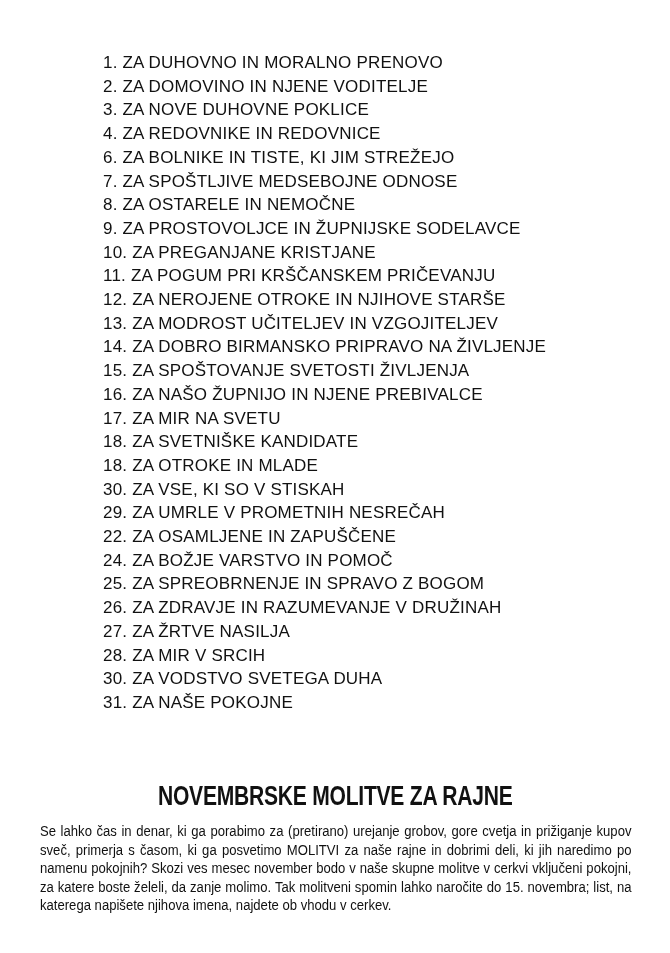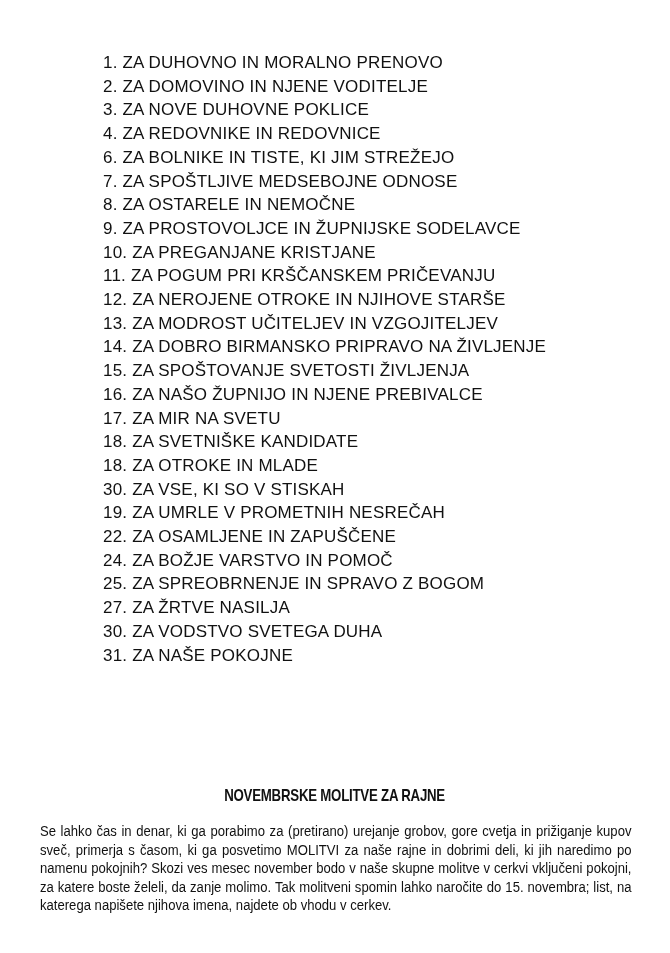--- a/index.html
+++ b/index.html
@@ -32,21 +32,21 @@
     white-space: nowrap;
     letter-spacing: 0.2px;
     font-weight: 400;
   }
   .section-heading {
     position: absolute;
     top: 783px;
     left: 0;
     width: 670px;
     text-align: center;
-    font-size: 17px;
+    font-size: 27px;
     font-weight: bold;
     line-height: 26px;
   }
   .condense {
     display: inline-block;
     transform: scaleX(0.78);
     letter-spacing: -0.3px;
     white-space: nowrap;
   }
   .body-paragraph {
@@ -80,25 +80,27 @@
     <div class="prayer-item">11. ZA POGUM PRI KRŠČANSKEM PRIČEVANJU</div>
     <div class="prayer-item">12. ZA NEROJENE OTROKE IN NJIHOVE STARŠE</div>
     <div class="prayer-item">13. ZA MODROST UČITELJEV IN VZGOJITELJEV</div>
     <div class="prayer-item">14. ZA DOBRO BIRMANSKO PRIPRAVO NA ŽIVLJENJE</div>
     <div class="prayer-item">15. ZA SPOŠTOVANJE SVETOSTI ŽIVLJENJA</div>
     <div class="prayer-item">16. ZA NAŠO ŽUPNIJO IN NJENE PREBIVALCE</div>
     <div class="prayer-item">17. ZA MIR NA SVETU</div>
     <div class="prayer-item">18. ZA SVETNIŠKE KANDIDATE</div>
     <div class="prayer-item">18. ZA OTROKE IN MLADE</div>
     <div class="prayer-item">30. ZA VSE, KI SO V STISKAH</div>
-    <div class="prayer-item">19. ZA UMRLE V PROMETNIH NESREČAH</div>
+    <div class="prayer-item">29. ZA UMRLE V PROMETNIH NESREČAH</div>
     <div class="prayer-item">22. ZA OSAMLJENE IN ZAPUŠČENE</div>
     <div class="prayer-item">24. ZA BOŽJE VARSTVO IN POMOČ</div>
     <div class="prayer-item">25. ZA SPREOBRNENJE IN SPRAVO Z BOGOM</div>
+    <div class="prayer-item">26. ZA ZDRAVJE IN RAZUMEVANJE V DRUŽINAH</div>
     <div class="prayer-item">27. ZA ŽRTVE NASILJA</div>
+    <div class="prayer-item">28. ZA MIR V SRCIH</div>
     <div class="prayer-item">30. ZA VODSTVO SVETEGA DUHA</div>
     <div class="prayer-item">31. ZA NAŠE POKOJNE</div>
   </div>
 
   <div class="section-heading">
     <span class="condense">NOVEMBRSKE MOLITVE ZA RAJNE</span>
   </div>
 
   <div class="body-paragraph">Se lahko čas in denar, ki ga porabimo za (pretirano) urejanje grobov, gore cvetja in prižiganje kupov sveč, primerja s časom, ki ga posvetimo MOLITVI za naše rajne in dobrimi deli, ki jih naredimo po namenu pokojnih? Skozi ves mesec november bodo v naše skupne molitve v cerkvi vključeni pokojni, za katere boste želeli, da zanje molimo. Tak molitveni spomin lahko naročite do 15. novembra; list, na katerega napišete njihova imena, najdete ob vhodu v cerkev.</div>
 

